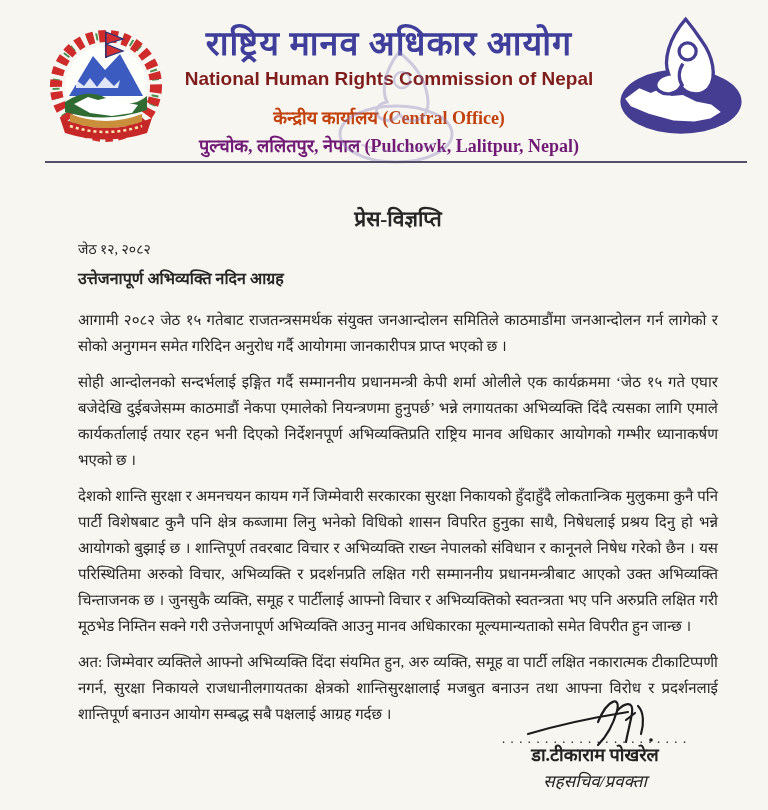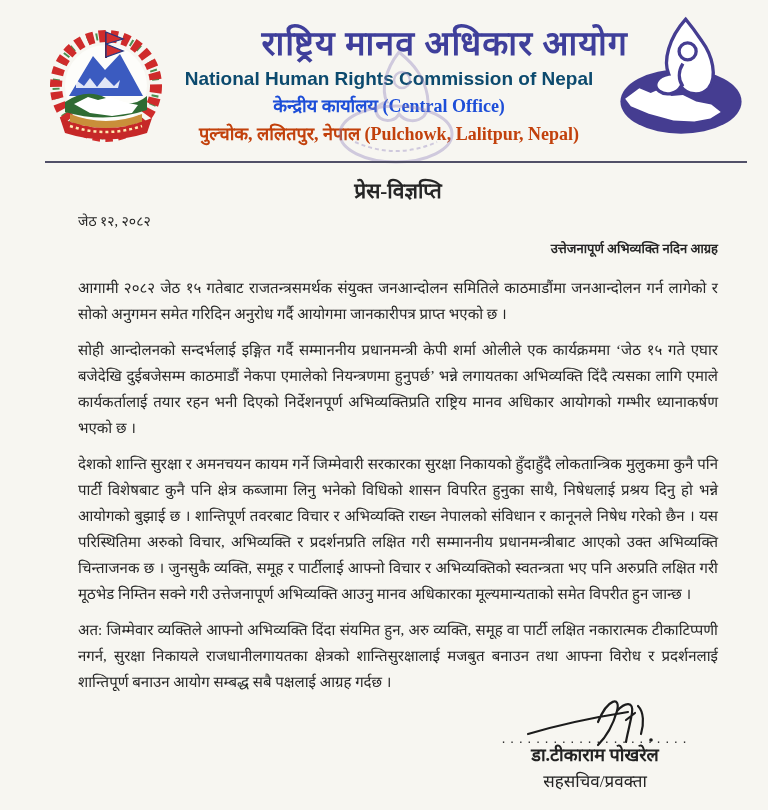--- a/index.html
+++ b/index.html
@@ -15,49 +15,49 @@
   
   .letterhead{position:absolute;left:0;top:0;width:768px;height:165px;}
   .emblem{position:absolute;left:36px;top:18px;width:140px;height:132px;}
   .nhrc-logo{position:absolute;right:16px;top:10px;width:142px;height:132px;}
   .head-text{
     position:absolute;left:150px;right:140px;top:24px;
     text-align:center;color:#3b3f97;
   }
   .org-nepali{
     font-size:34px;font-weight:bold;line-height:1.2;margin:0;
-    color:#3f3f9b;letter-spacing:1px;text-align:right;
+    color:#3f3f9b;letter-spacing:1px;
   }
   .org-english{
     font-family:"Liberation Sans","DejaVu Sans",sans-serif;
-    font-size:19px;font-weight:bold;margin-top:3px;color:#0c4a6e;
+    font-size:19px;font-weight:bold;margin-top:3px;color:#7f1d1d;
   }
-  .office-line{font-size:18px;font-weight:bold;margin-top:3px;color:#1d4ed8;}
-  .address-line{font-size:18px;font-weight:bold;margin-top:4px;color:#c2410c;}
+  .office-line{font-size:18px;font-weight:bold;margin-top:15px;color:#c2410c;}
+  .address-line{font-size:18px;font-weight:bold;margin-top:4px;color:#701a75;}
   .stamp{position:absolute;left:333px;top:46px;width:130px;height:122px;opacity:.38;}
   .rule{position:absolute;left:45px;top:161px;width:702px;height:2px;background:#515068;}
   
-  .doc-body{position:absolute;left:78px;top:176px;width:640px;color:#262626;}
+  .doc-body{position:absolute;left:78px;top:204px;width:640px;color:#262626;}
   .doc-type{text-align:center;font-size:21px;font-weight:bold;margin:0 0 7px 0;}
   .doc-date{text-align:left;font-size:14px;margin:0 0 9px 0;}
-  .doc-subject{text-align:right;font-size:13px;font-weight:bold;margin:0 0 18px 0;}
+  .doc-subject{text-align:left;font-size:16px;font-weight:bold;margin:0 0 18px 0;}
   .doc-body p{
     font-size:15px;line-height:26px;text-align:justify;
     margin:0 0 10px 0;
   }
   
   .sign-block{position:absolute;right:58px;top:698px;width:230px;text-align:center;color:#222;}
   .sign-scribble{position:relative;height:48px;}
   .sign-dots{
     font-family:"DejaVu Sans Mono",monospace;
     font-size:11px;letter-spacing:2px;line-height:4px;color:#333;
     margin-top:-8px;
   }
   .sign-name{font-size:18px;font-weight:bold;}
-  .sign-title{font-size:17px;margin-top:3px;}
+  .sign-title{font-size:17px;margin-top:3px;font-style:italic;}
 </style>
 </head>
 <body>
 
 <div class="page">
 
   <div class="letterhead">
 
     <svg class="emblem" viewBox="0 0 140 132" aria-hidden="true">
       <circle cx="70" cy="68" r="50" fill="none" stroke="#2e7d32" stroke-width="7" stroke-dasharray="2 7" opacity="0.85"></circle>

